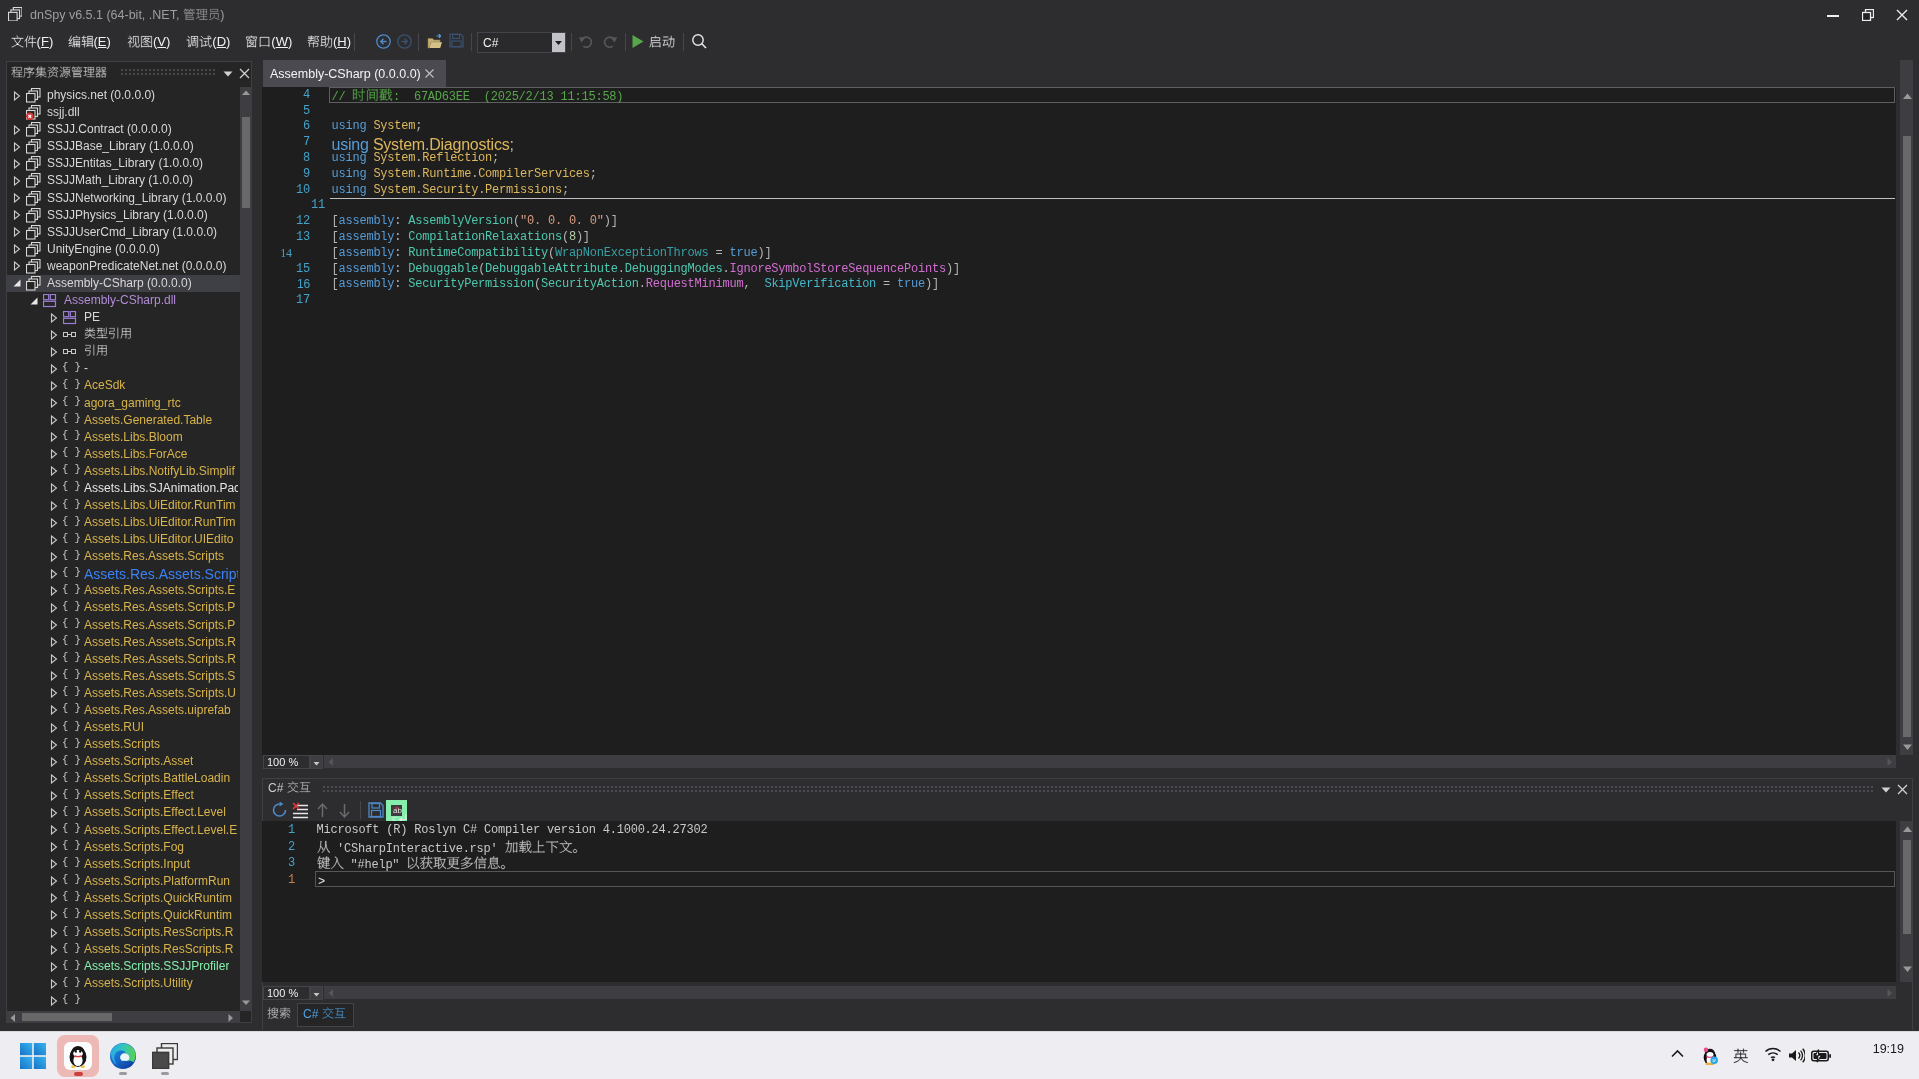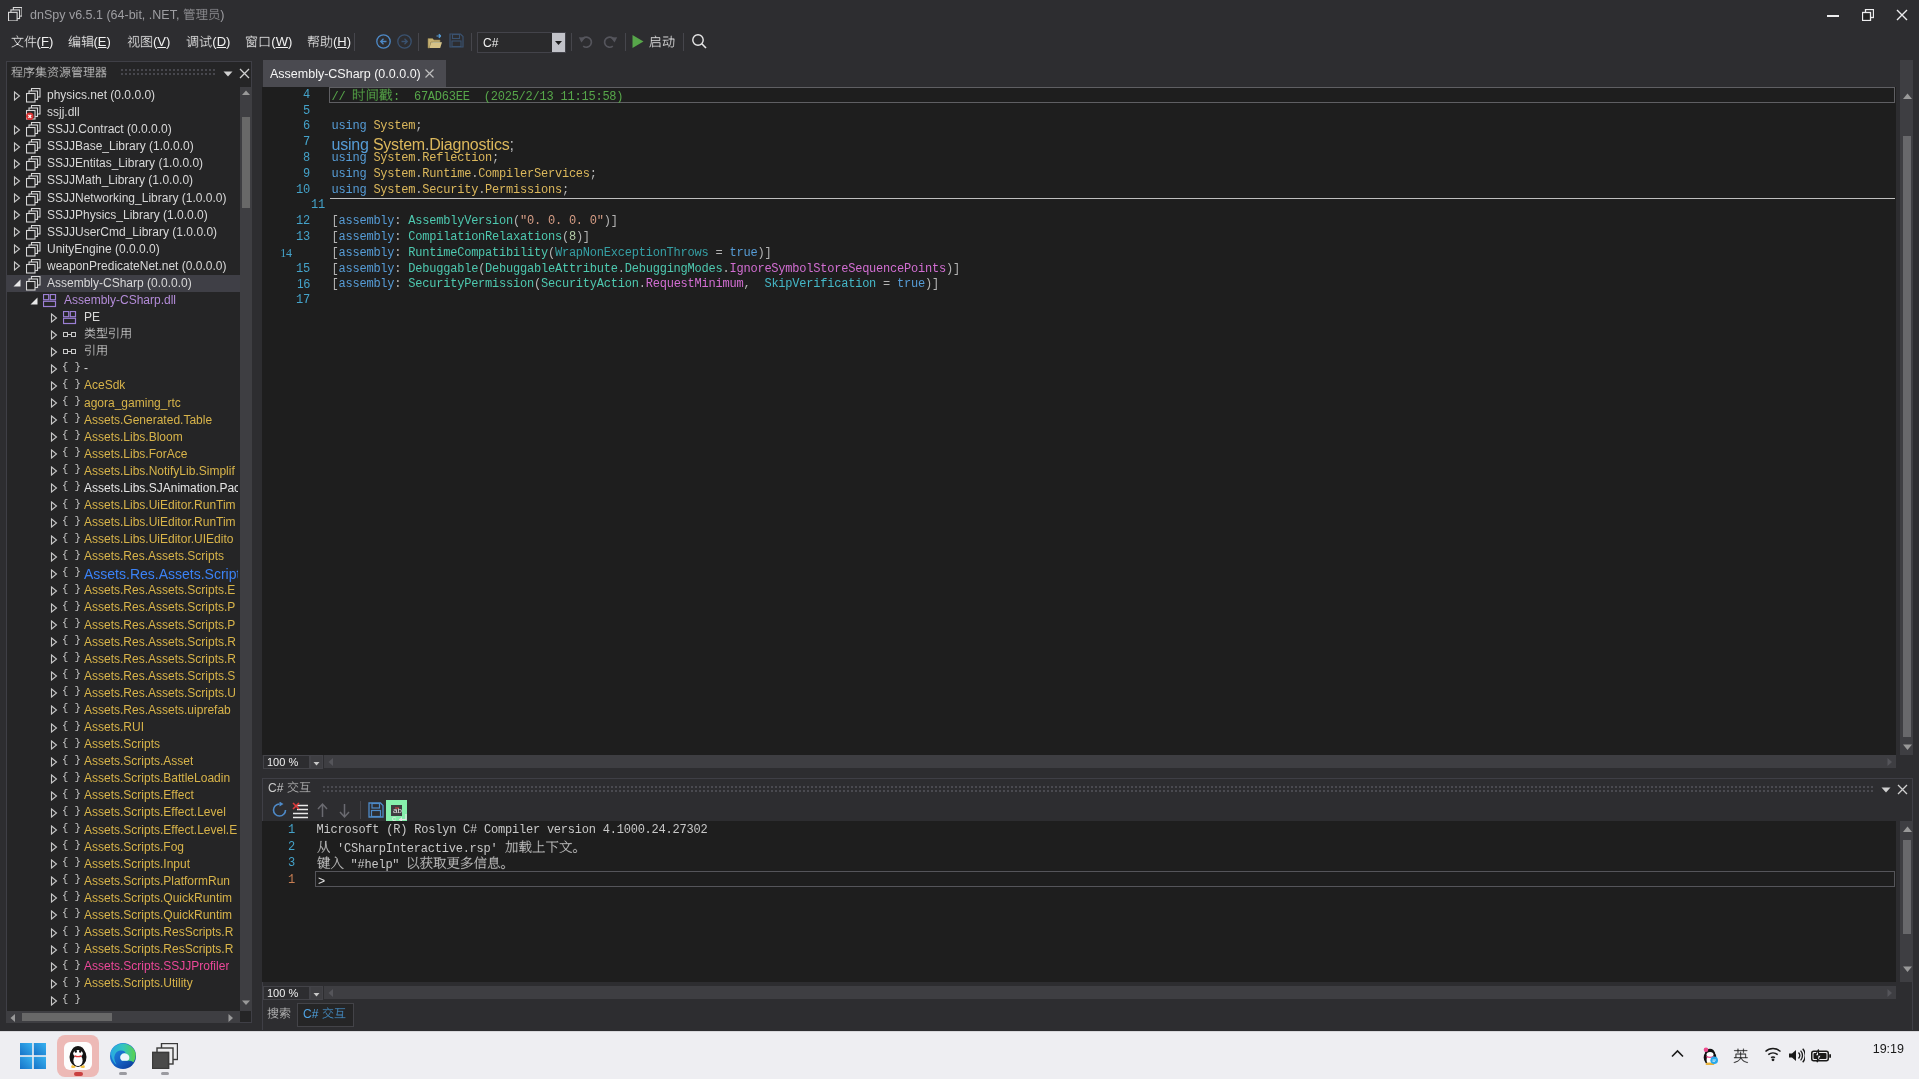--- a/index.html
+++ b/index.html
@@ -500,21 +500,21 @@
 <div class="t" style="left:84px;top:925.0px;font-size:12px;color:#D8B44A;max-width:154px;overflow:hidden">Assets.Scripts.ResScripts.R</div>
 <svg class="a" style="left:50px;top:944.5px;" width="8" height="10" viewBox="0 0 8 10">
     <path d="M1.5,1 L6.5,5 L1.5,9 Z" fill="none" stroke="#C8C8C8" stroke-width="1.1"></path>
   </svg>
 <div class="t" style="left:62px;top:941.5px;font-family:'Liberation Mono',monospace;font-size:10.5px;color:#C8C8C8">{ }</div>
 <div class="t" style="left:84px;top:942.0px;font-size:12px;color:#D8B44A;max-width:154px;overflow:hidden">Assets.Scripts.ResScripts.R</div>
 <svg class="a" style="left:50px;top:961.6px;" width="8" height="10" viewBox="0 0 8 10">
     <path d="M1.5,1 L6.5,5 L1.5,9 Z" fill="none" stroke="#C8C8C8" stroke-width="1.1"></path>
   </svg>
 <div class="t" style="left:62px;top:958.6px;font-family:'Liberation Mono',monospace;font-size:10.5px;color:#C8C8C8">{ }</div>
-<div class="t" style="left:84px;top:959.1px;font-size:12px;color:#ec4899;max-width:154px;overflow:hidden">Assets.Scripts.SSJJProfiler</div>
+<div class="t" style="left:84px;top:959.1px;font-size:12px;color:#86efac;max-width:154px;overflow:hidden">Assets.Scripts.SSJJProfiler</div>
 <svg class="a" style="left:50px;top:978.7px;" width="8" height="10" viewBox="0 0 8 10">
     <path d="M1.5,1 L6.5,5 L1.5,9 Z" fill="none" stroke="#C8C8C8" stroke-width="1.1"></path>
   </svg>
 <div class="t" style="left:62px;top:975.7px;font-family:'Liberation Mono',monospace;font-size:10.5px;color:#C8C8C8">{ }</div>
 <div class="t" style="left:84px;top:976.2px;font-size:12px;color:#D8B44A;max-width:154px;overflow:hidden">Assets.Scripts.Utility</div>
 <svg class="a" style="left:50px;top:995.8px;" width="8" height="10" viewBox="0 0 8 10">
     <path d="M1.5,1 L6.5,5 L1.5,9 Z" fill="none" stroke="#C8C8C8" stroke-width="1.1"></path>
   </svg>
 <div class="t" style="left:62px;top:992.8px;font-family:'Liberation Mono',monospace;font-size:10.5px;color:#C8C8C8">{ }</div>
 <div class="a" style="left:240px;top:87px;width:12px;height:924px;background:#3E3E42"></div>

